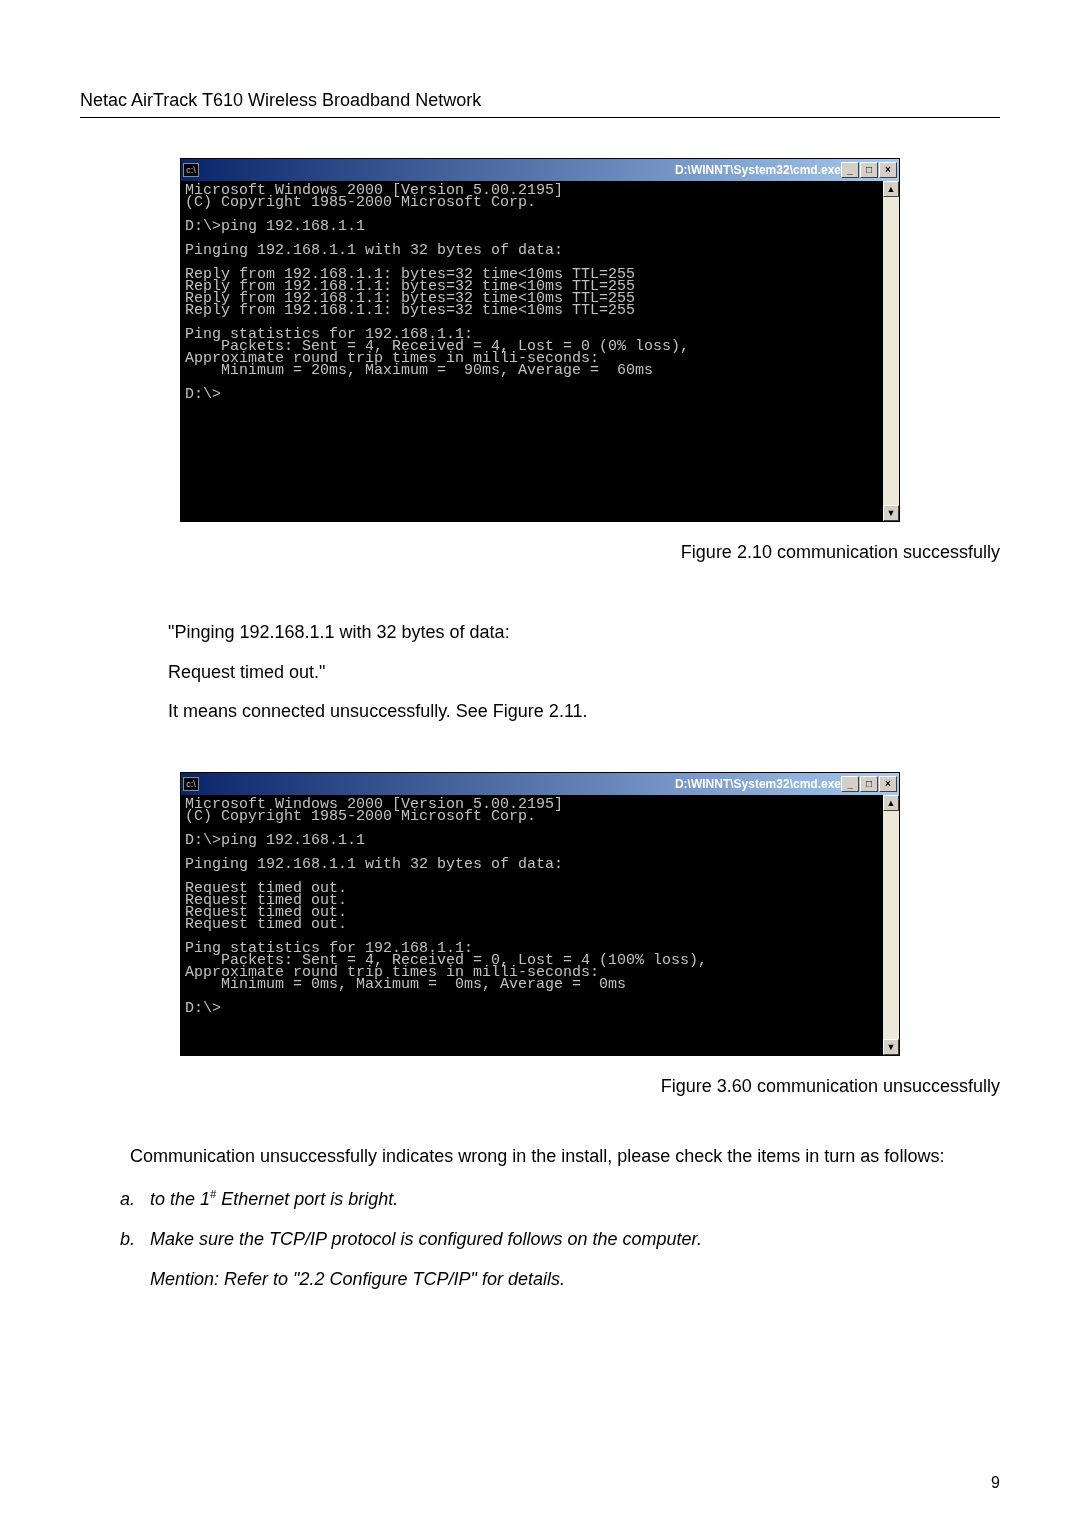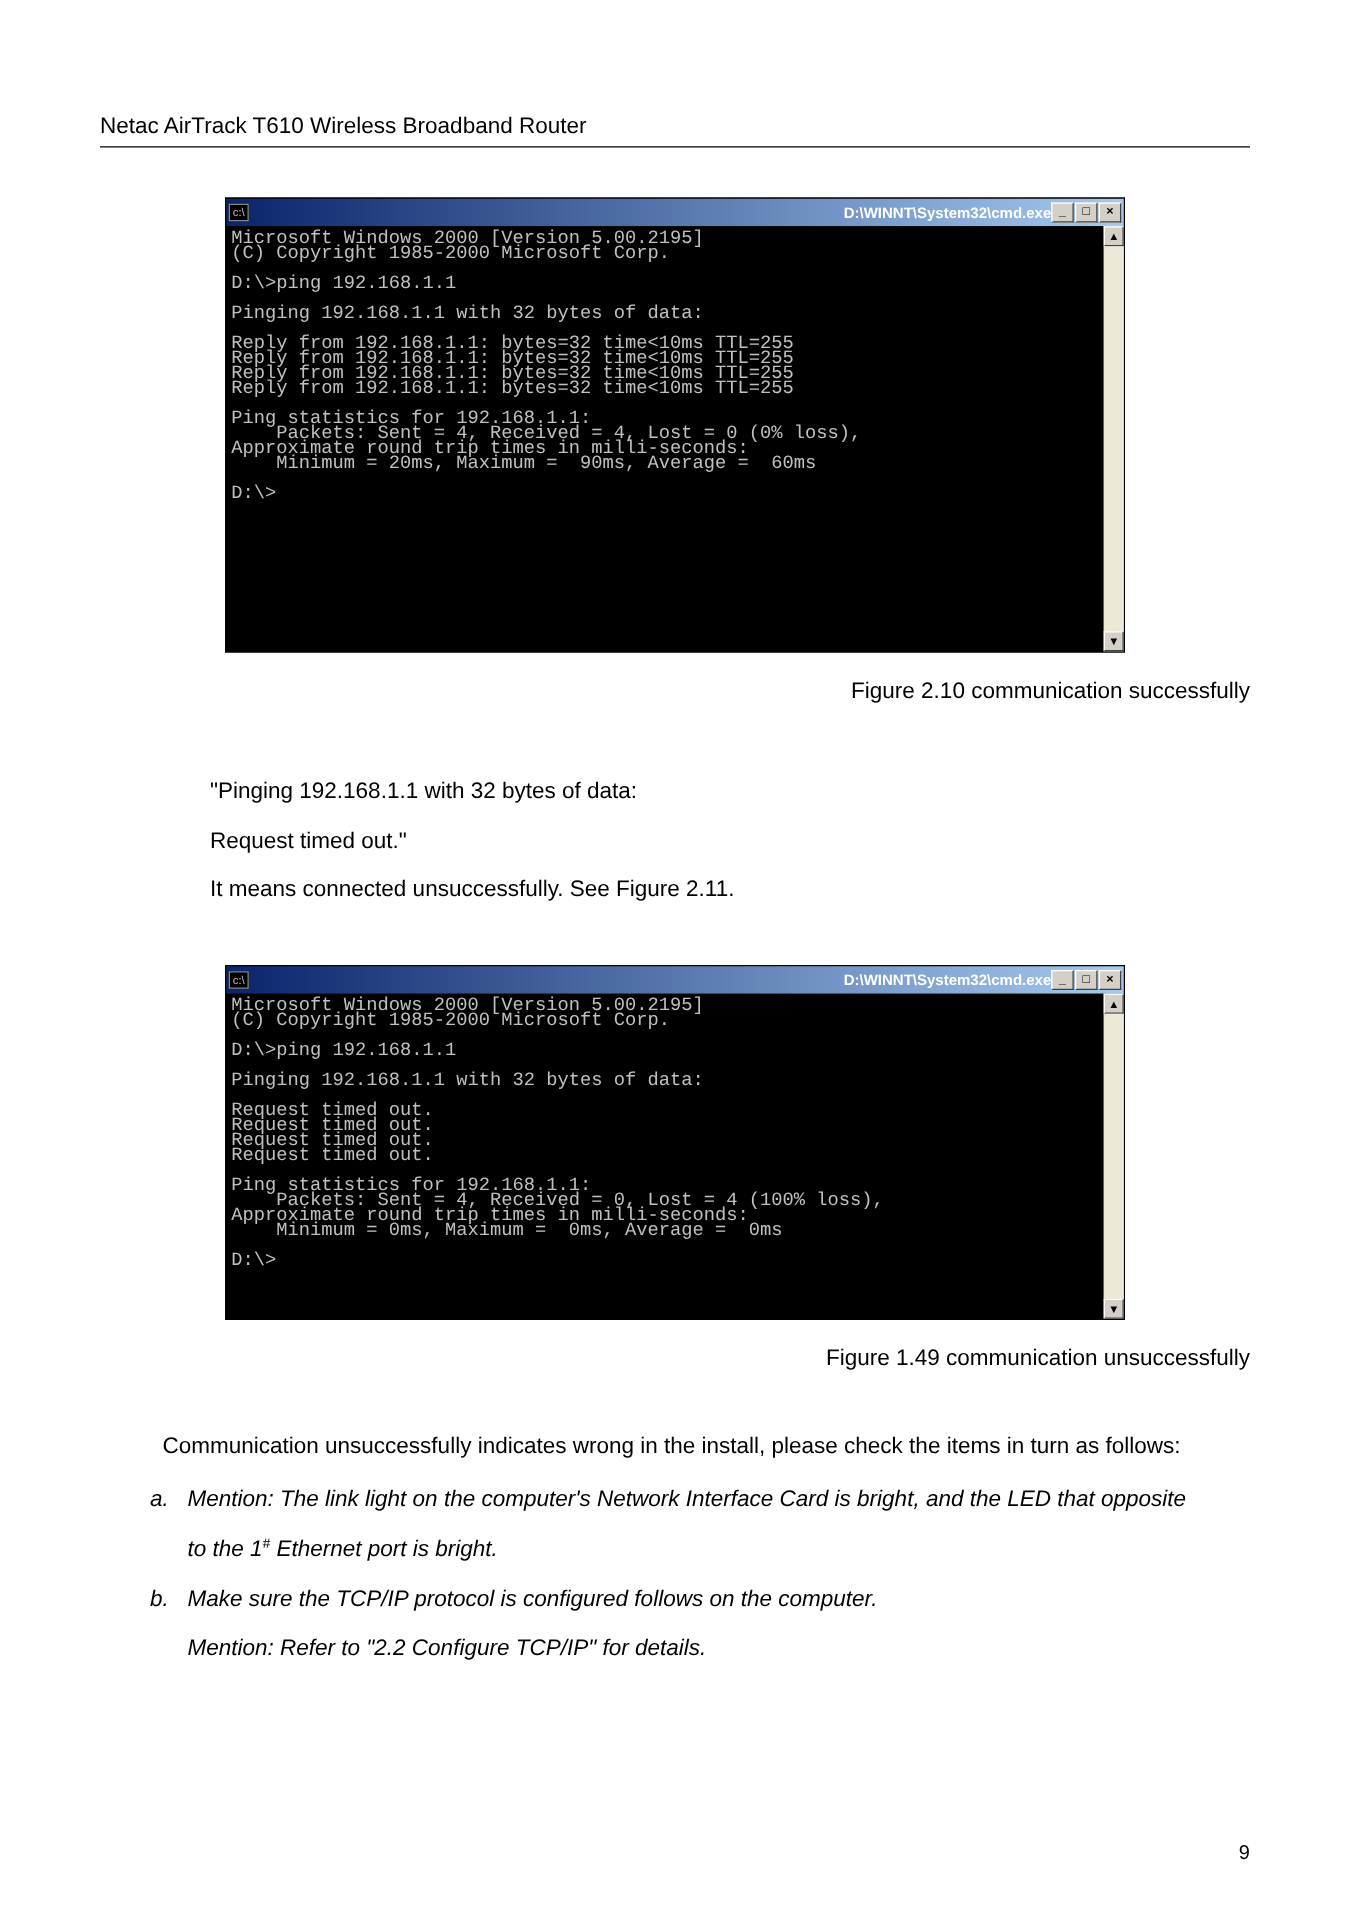--- a/index.html
+++ b/index.html
@@ -116,21 +116,21 @@
   .page-num {
     position: absolute;
     bottom: 40px;
     right: 80px;
     font-size: 16px;
   }
 </style>
 </head>
 <body>
 
-<div class="header-line">Netac AirTrack T610 Wireless Broadband Router</div>
+<div class="header-line">Netac AirTrack T610 Wireless Broadband Network</div>
 
 <div class="cmd-window">
   <div class="cmd-titlebar">
     <div class="cmd-icon">c:\</div>
     <div class="cmd-title">D:\WINNT\System32\cmd.exe</div>
     <div class="win-btns">
       <div class="win-btn">_</div>
       <div class="win-btn">□</div>
       <div class="win-btn">×</div>
     </div>
@@ -198,31 +198,30 @@
     Minimum = 0ms, Maximum =  0ms, Average =  0ms
 
 D:\&gt;</div>
     <div class="scrollbar">
       <div class="sb-btn">▲</div>
       <div class="sb-track"></div>
       <div class="sb-btn">▼</div>
     </div>
   </div>
 </div>
-<div class="caption after-caption">Figure 1.49 communication unsuccessfully</div>
+<div class="caption after-caption">Figure 3.60 communication unsuccessfully</div>
 
 <div style="height:30px"></div>
 
 <div class="body-text check-intro">Communication unsuccessfully indicates wrong in the install, please check the items in turn as follows:</div>
 
 <div class="body-text check-list">
   <div class="row">
     <div class="letter">a.</div>
     <div class="txt">
-      <div>Mention: The link light on the computer's Network Interface Card is bright, and the LED that opposite</div>
       <div><span>to the 1</span><span class="sup">#</span><span> Ethernet port is bright.</span></div>
     </div>
   </div>
   <div class="row">
     <div class="letter">b.</div>
     <div class="txt">
       <div>Make sure the TCP/IP protocol is configured follows on the computer.</div>
       <div>Mention: Refer to "2.2 Configure TCP/IP" for details.</div>
     </div>
   </div>

